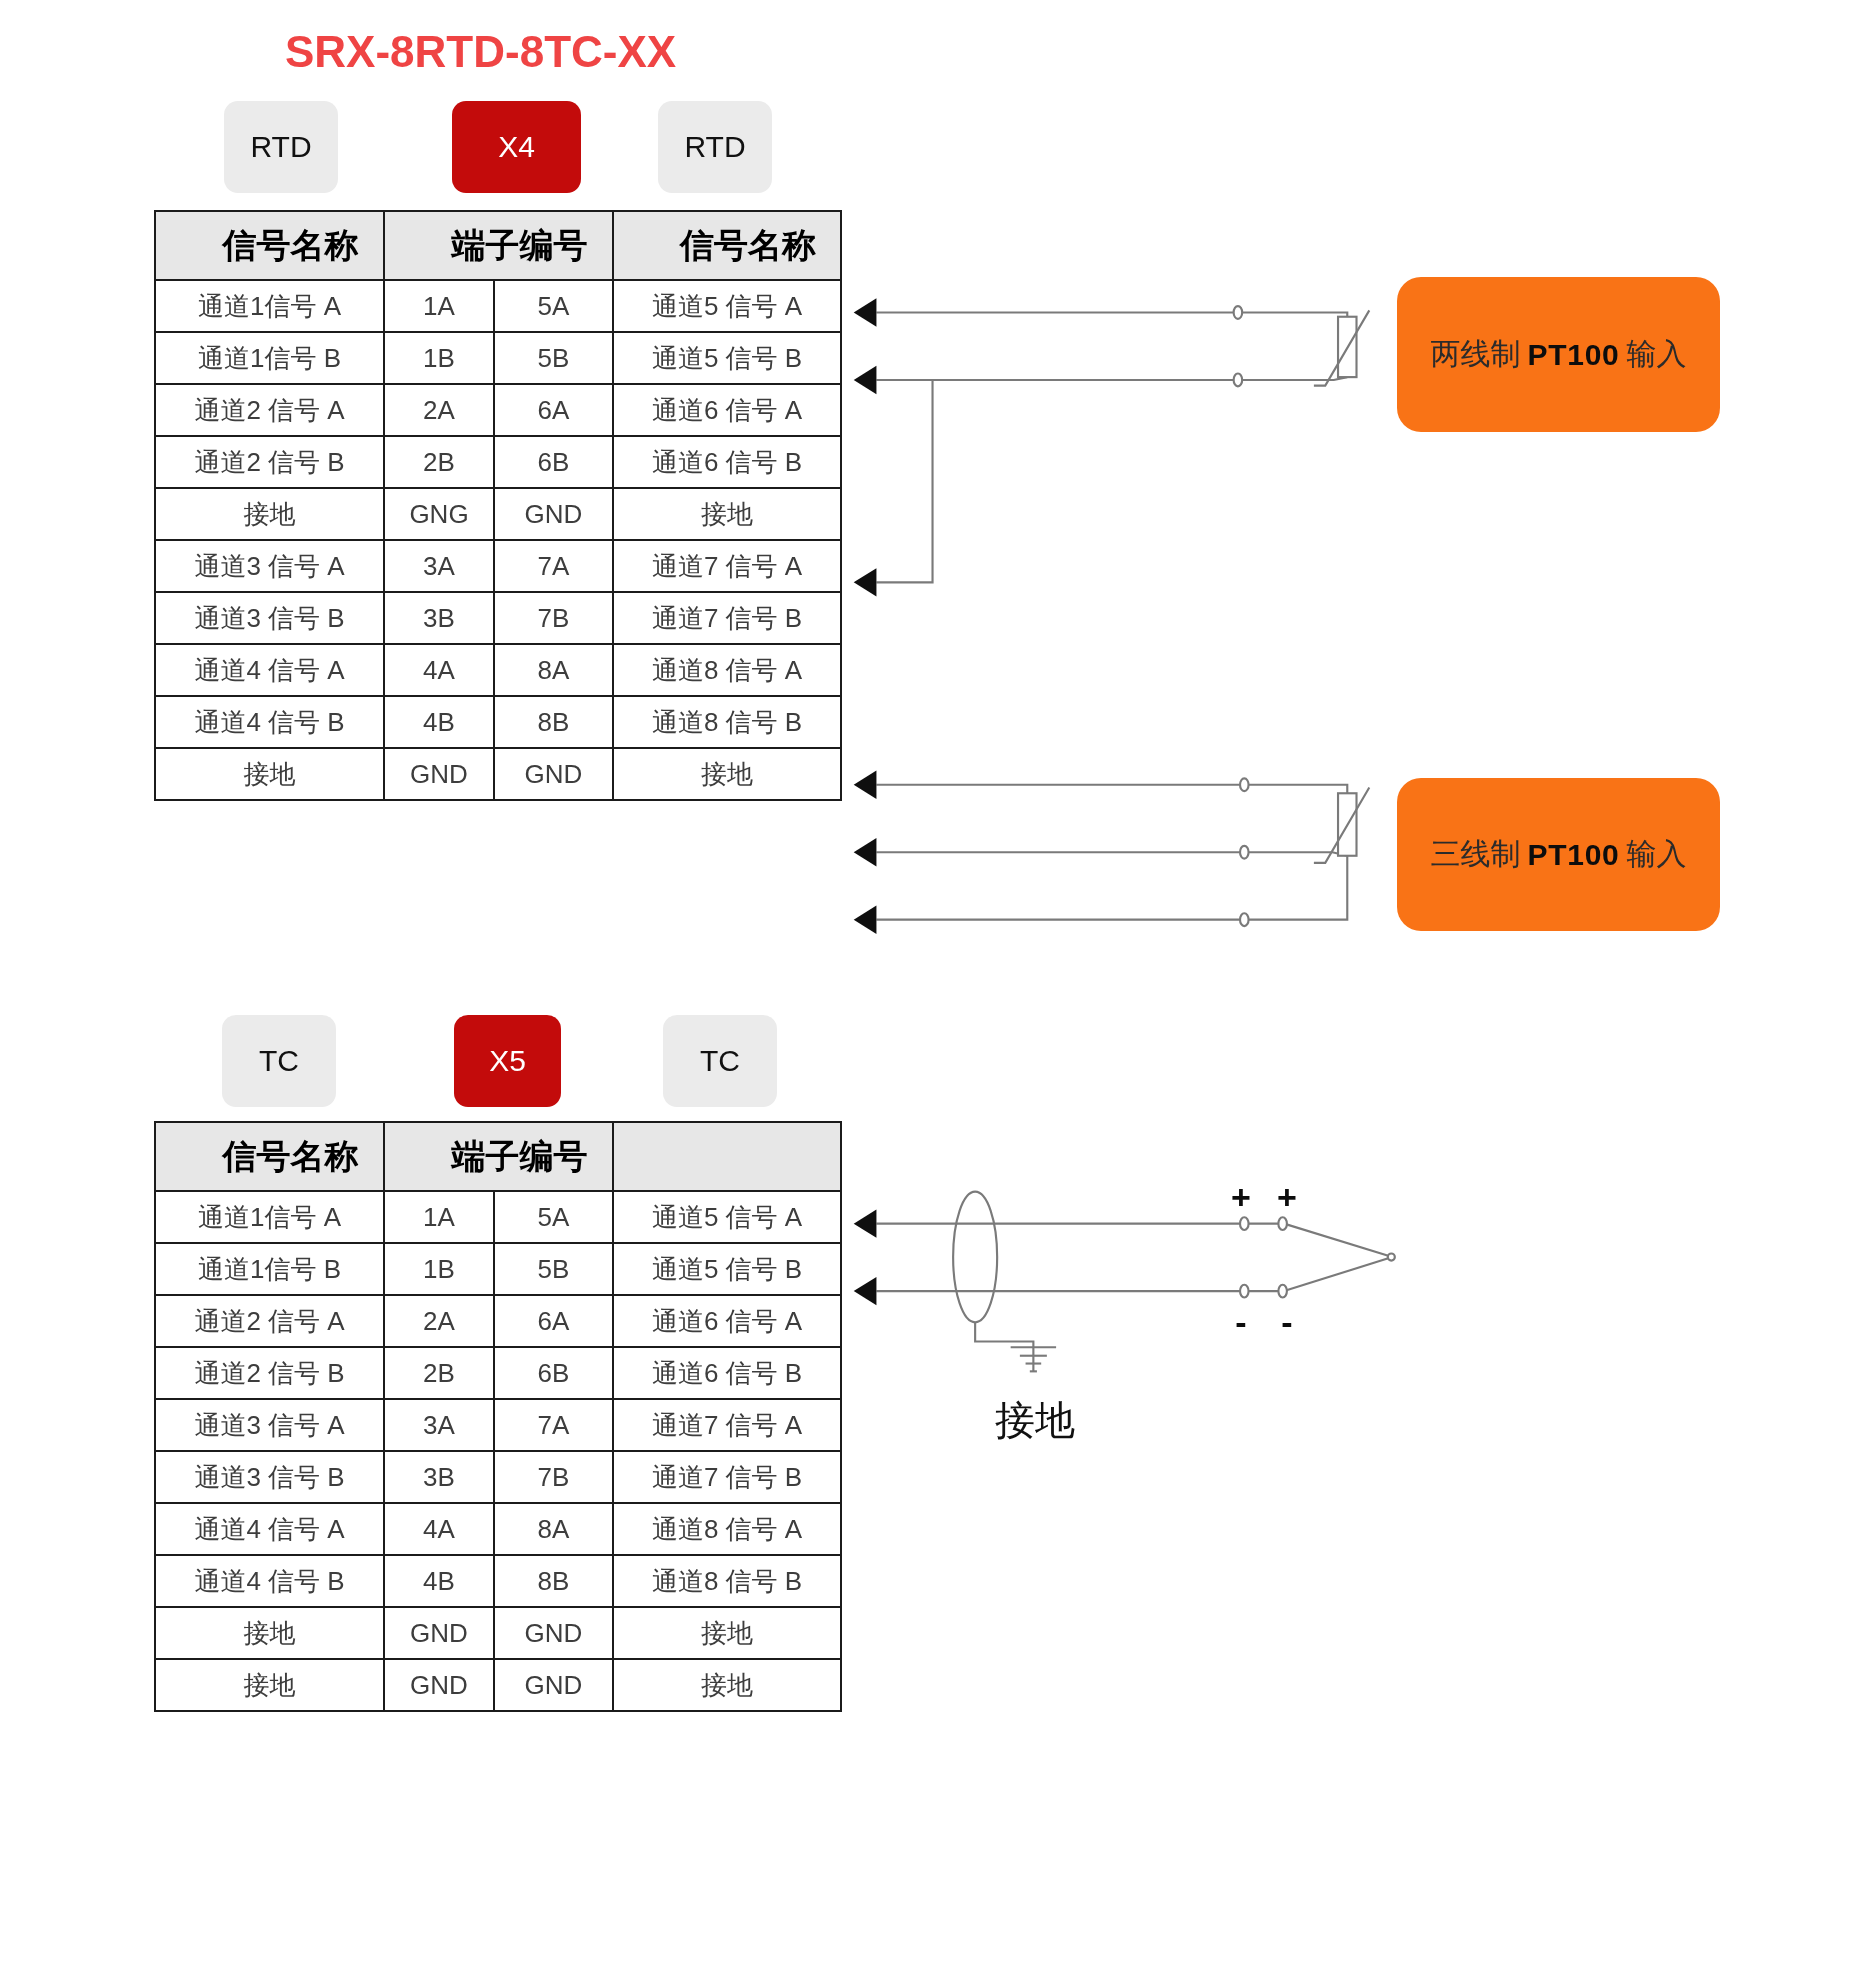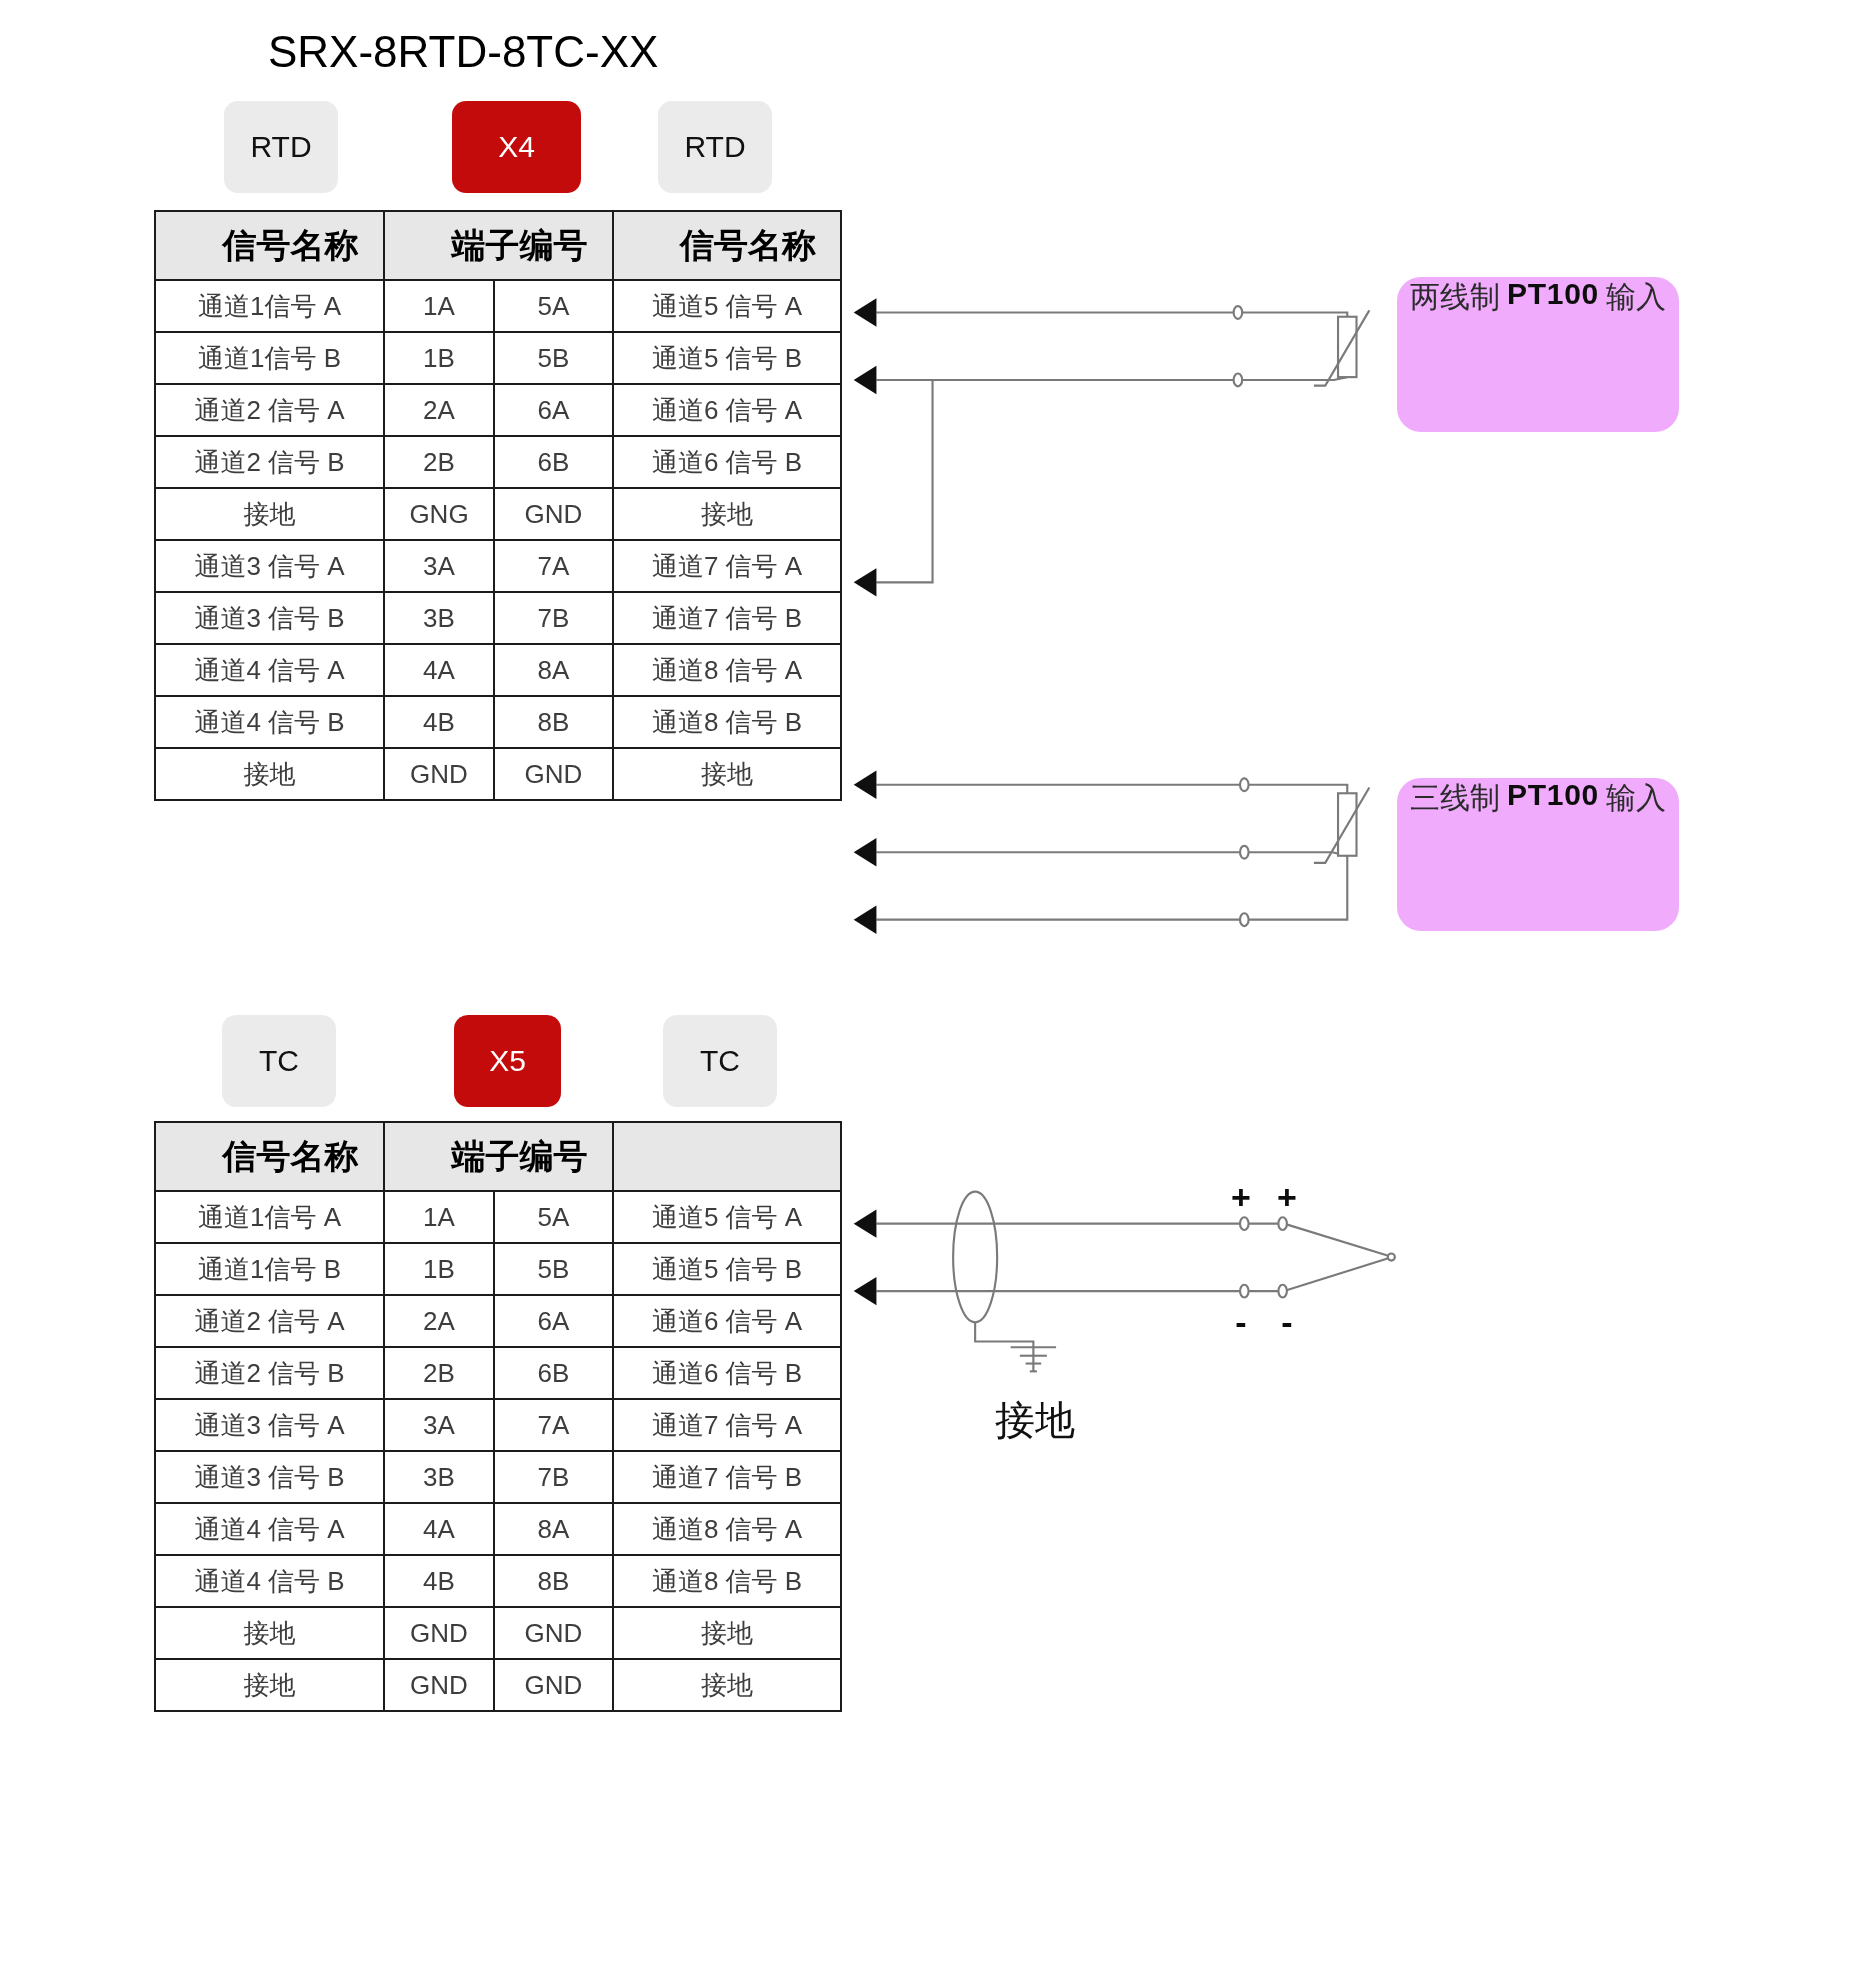--- a/index.html
+++ b/index.html
@@ -5,22 +5,22 @@
   html,body{margin:0;padding:0;background:#ffffff;}
   .canvas{
     position:relative;
     width:1875px;
     height:1975px;
     background:#ffffff;
     font-family:"Liberation Sans", sans-serif;
     overflow:hidden;
   }
   .title{
-    position:absolute; left:268px; top:27px;
-    font-size:44px; font-weight:400; color:#000000; letter-spacing:0px;
+    position:absolute; left:285px; top:27px;
+    font-size:44px; font-weight:700; color:#ef4444; letter-spacing:0px;
   }
   
   .badge{
     position:absolute;
     display:flex; align-items:center; justify-content:center;
     border-radius:14px;
     font-weight:400; font-size:30px; color:#111;
   }
   .badge.gray{ background:#ebebeb; }
   .badge.red{ background:#c30b0b; color:#ffffff; }
@@ -55,23 +55,23 @@
   .pin-table td{
     background:#ffffff;
     font-size:26px; font-weight:400; color:#3d3d3d;
   }
 
   
   svg.overlay{ position:absolute; left:0; top:0; pointer-events:none; }
 
   
   .note{
-    position:absolute; left:1397px; width:282px;
-    background:#f0abfc; border-radius:24px;
-    display:flex; justify-content:center;
+    position:absolute; left:1397px; width:323px;
+    background:#f97316; border-radius:24px;
+    display:flex; align-items:center; justify-content:center;
     font-size:30px; color:#2b2b2b; white-space:nowrap;
   }
   .n1{ top:277px;  height:155px; }
   .n2{ top:778px; height:153px; }
   .n3{ top:1180px; height:156px; }
   .note .bold{ font-weight:900; letter-spacing:0.7px; color:#0d0d0d; margin:0 7px; }
 
   
   .sign{
     position:absolute; width:36px; text-align:center;

